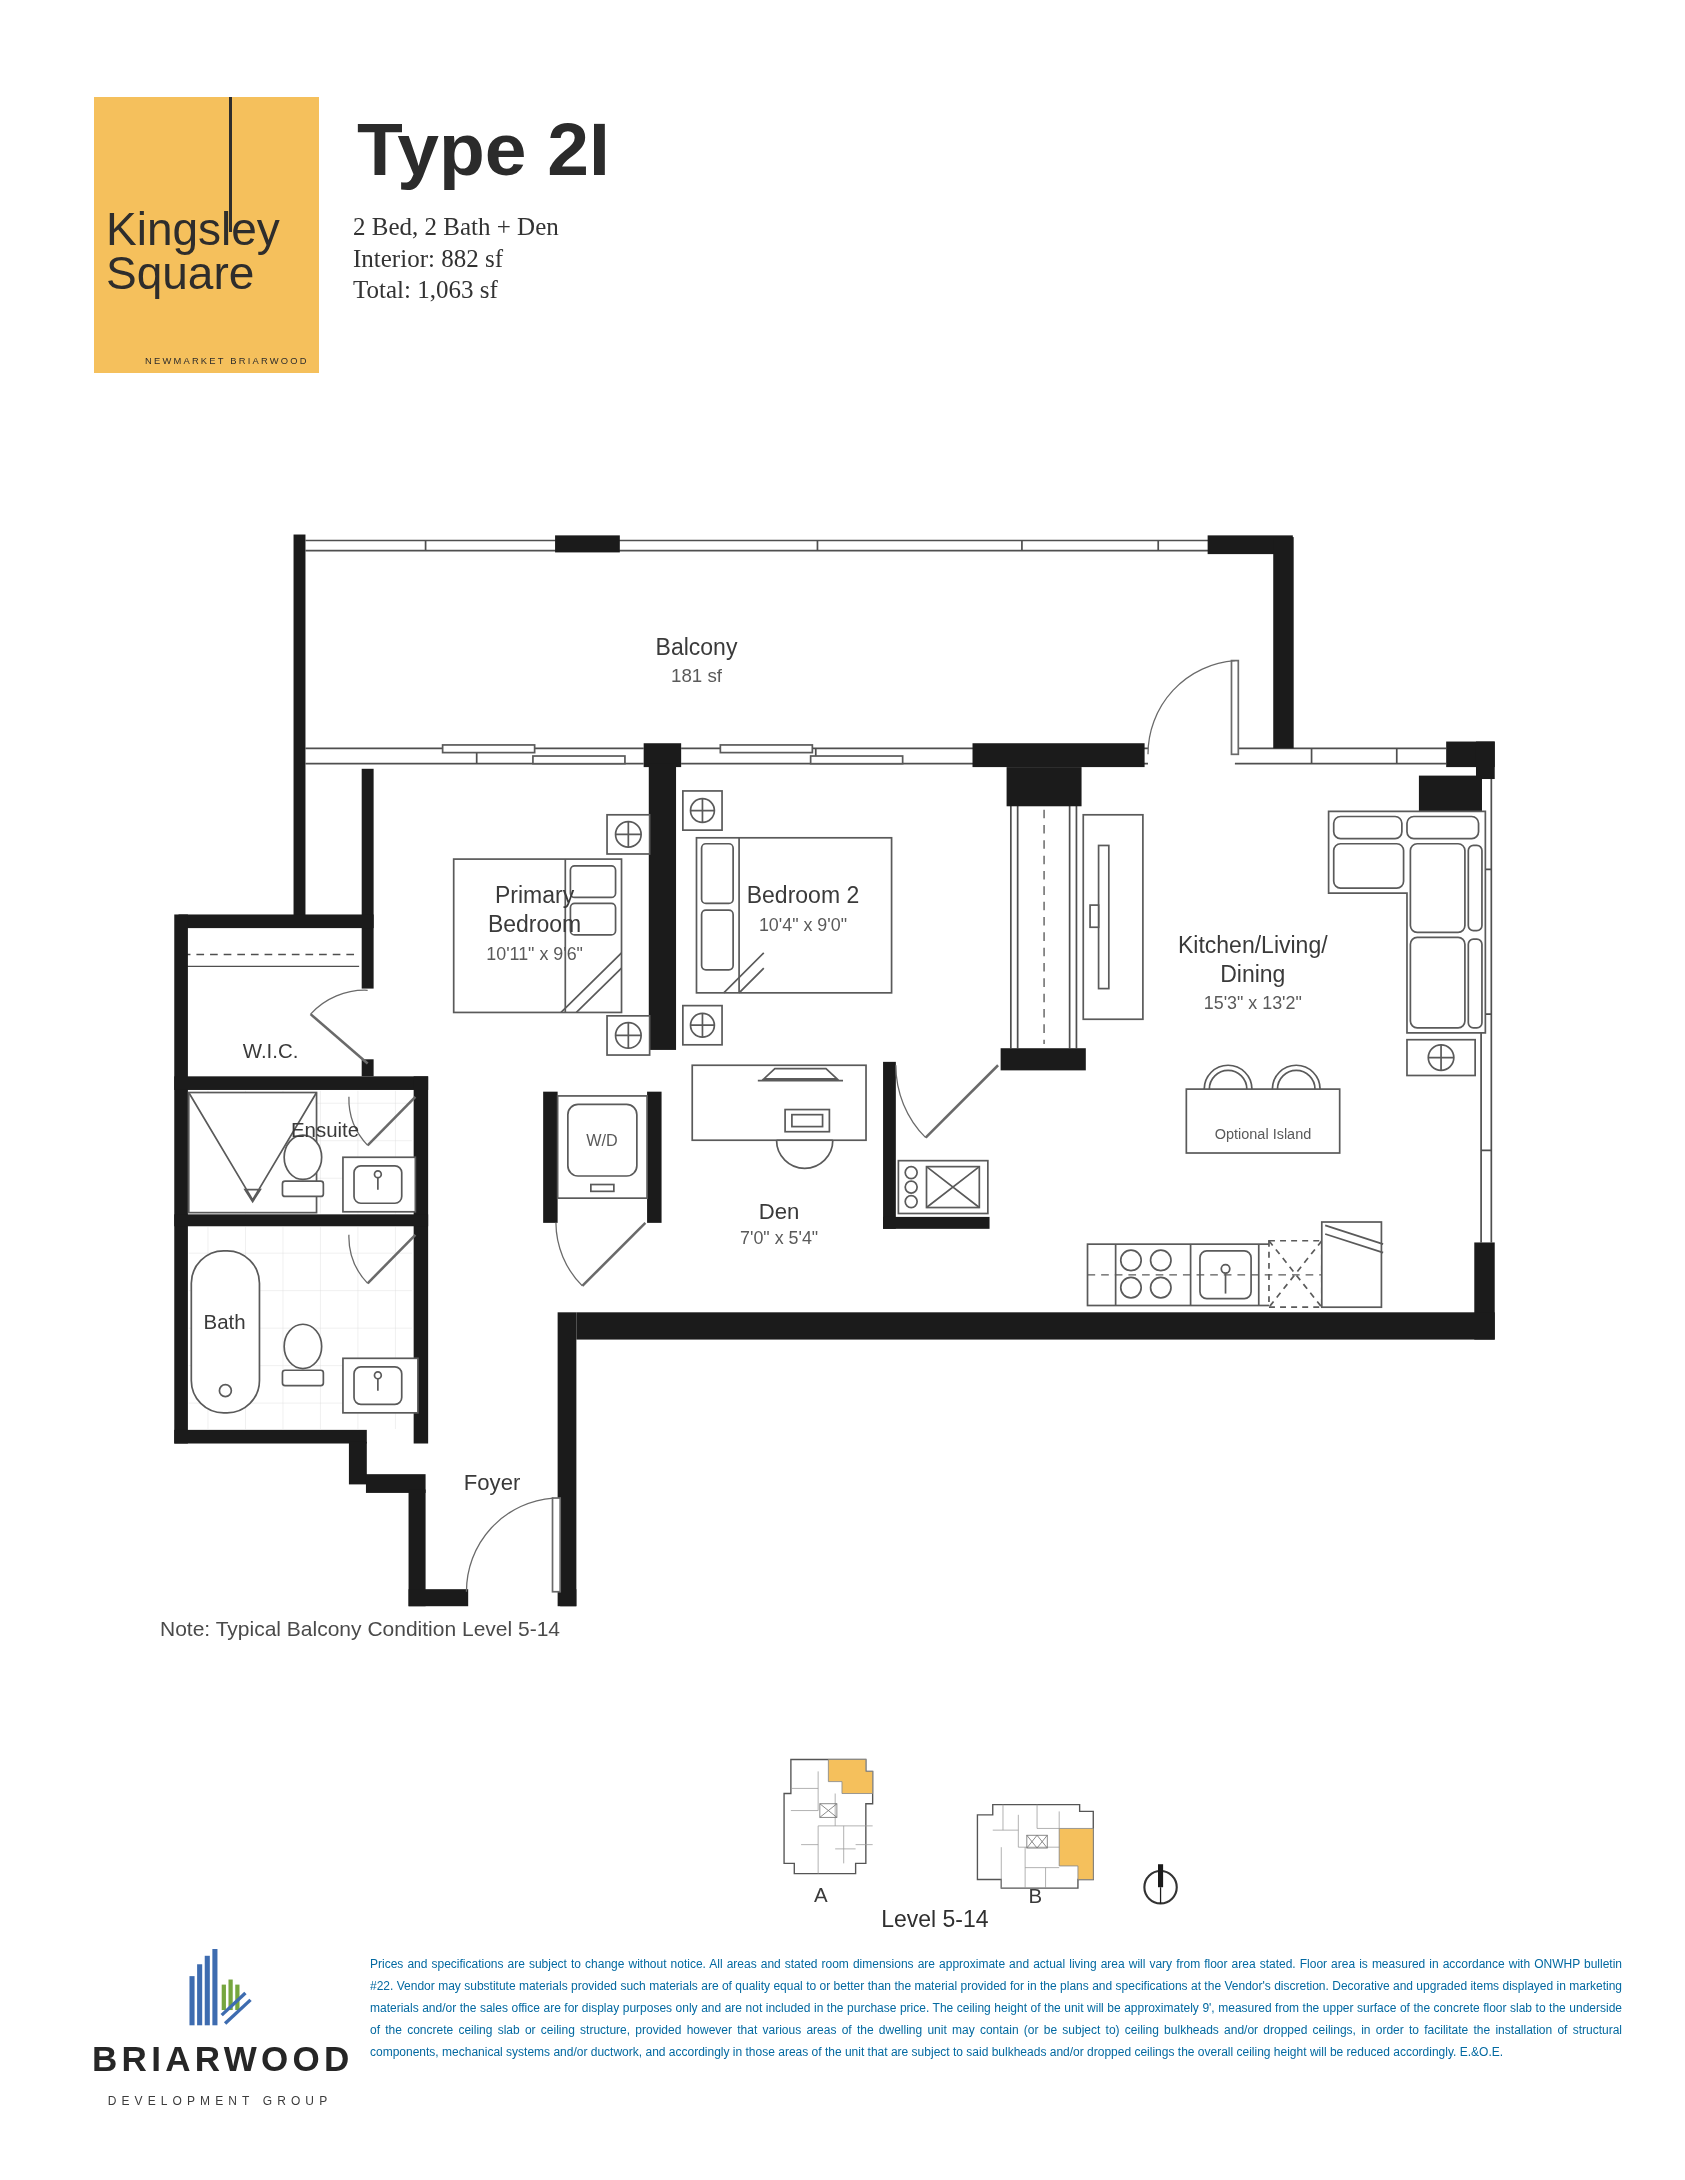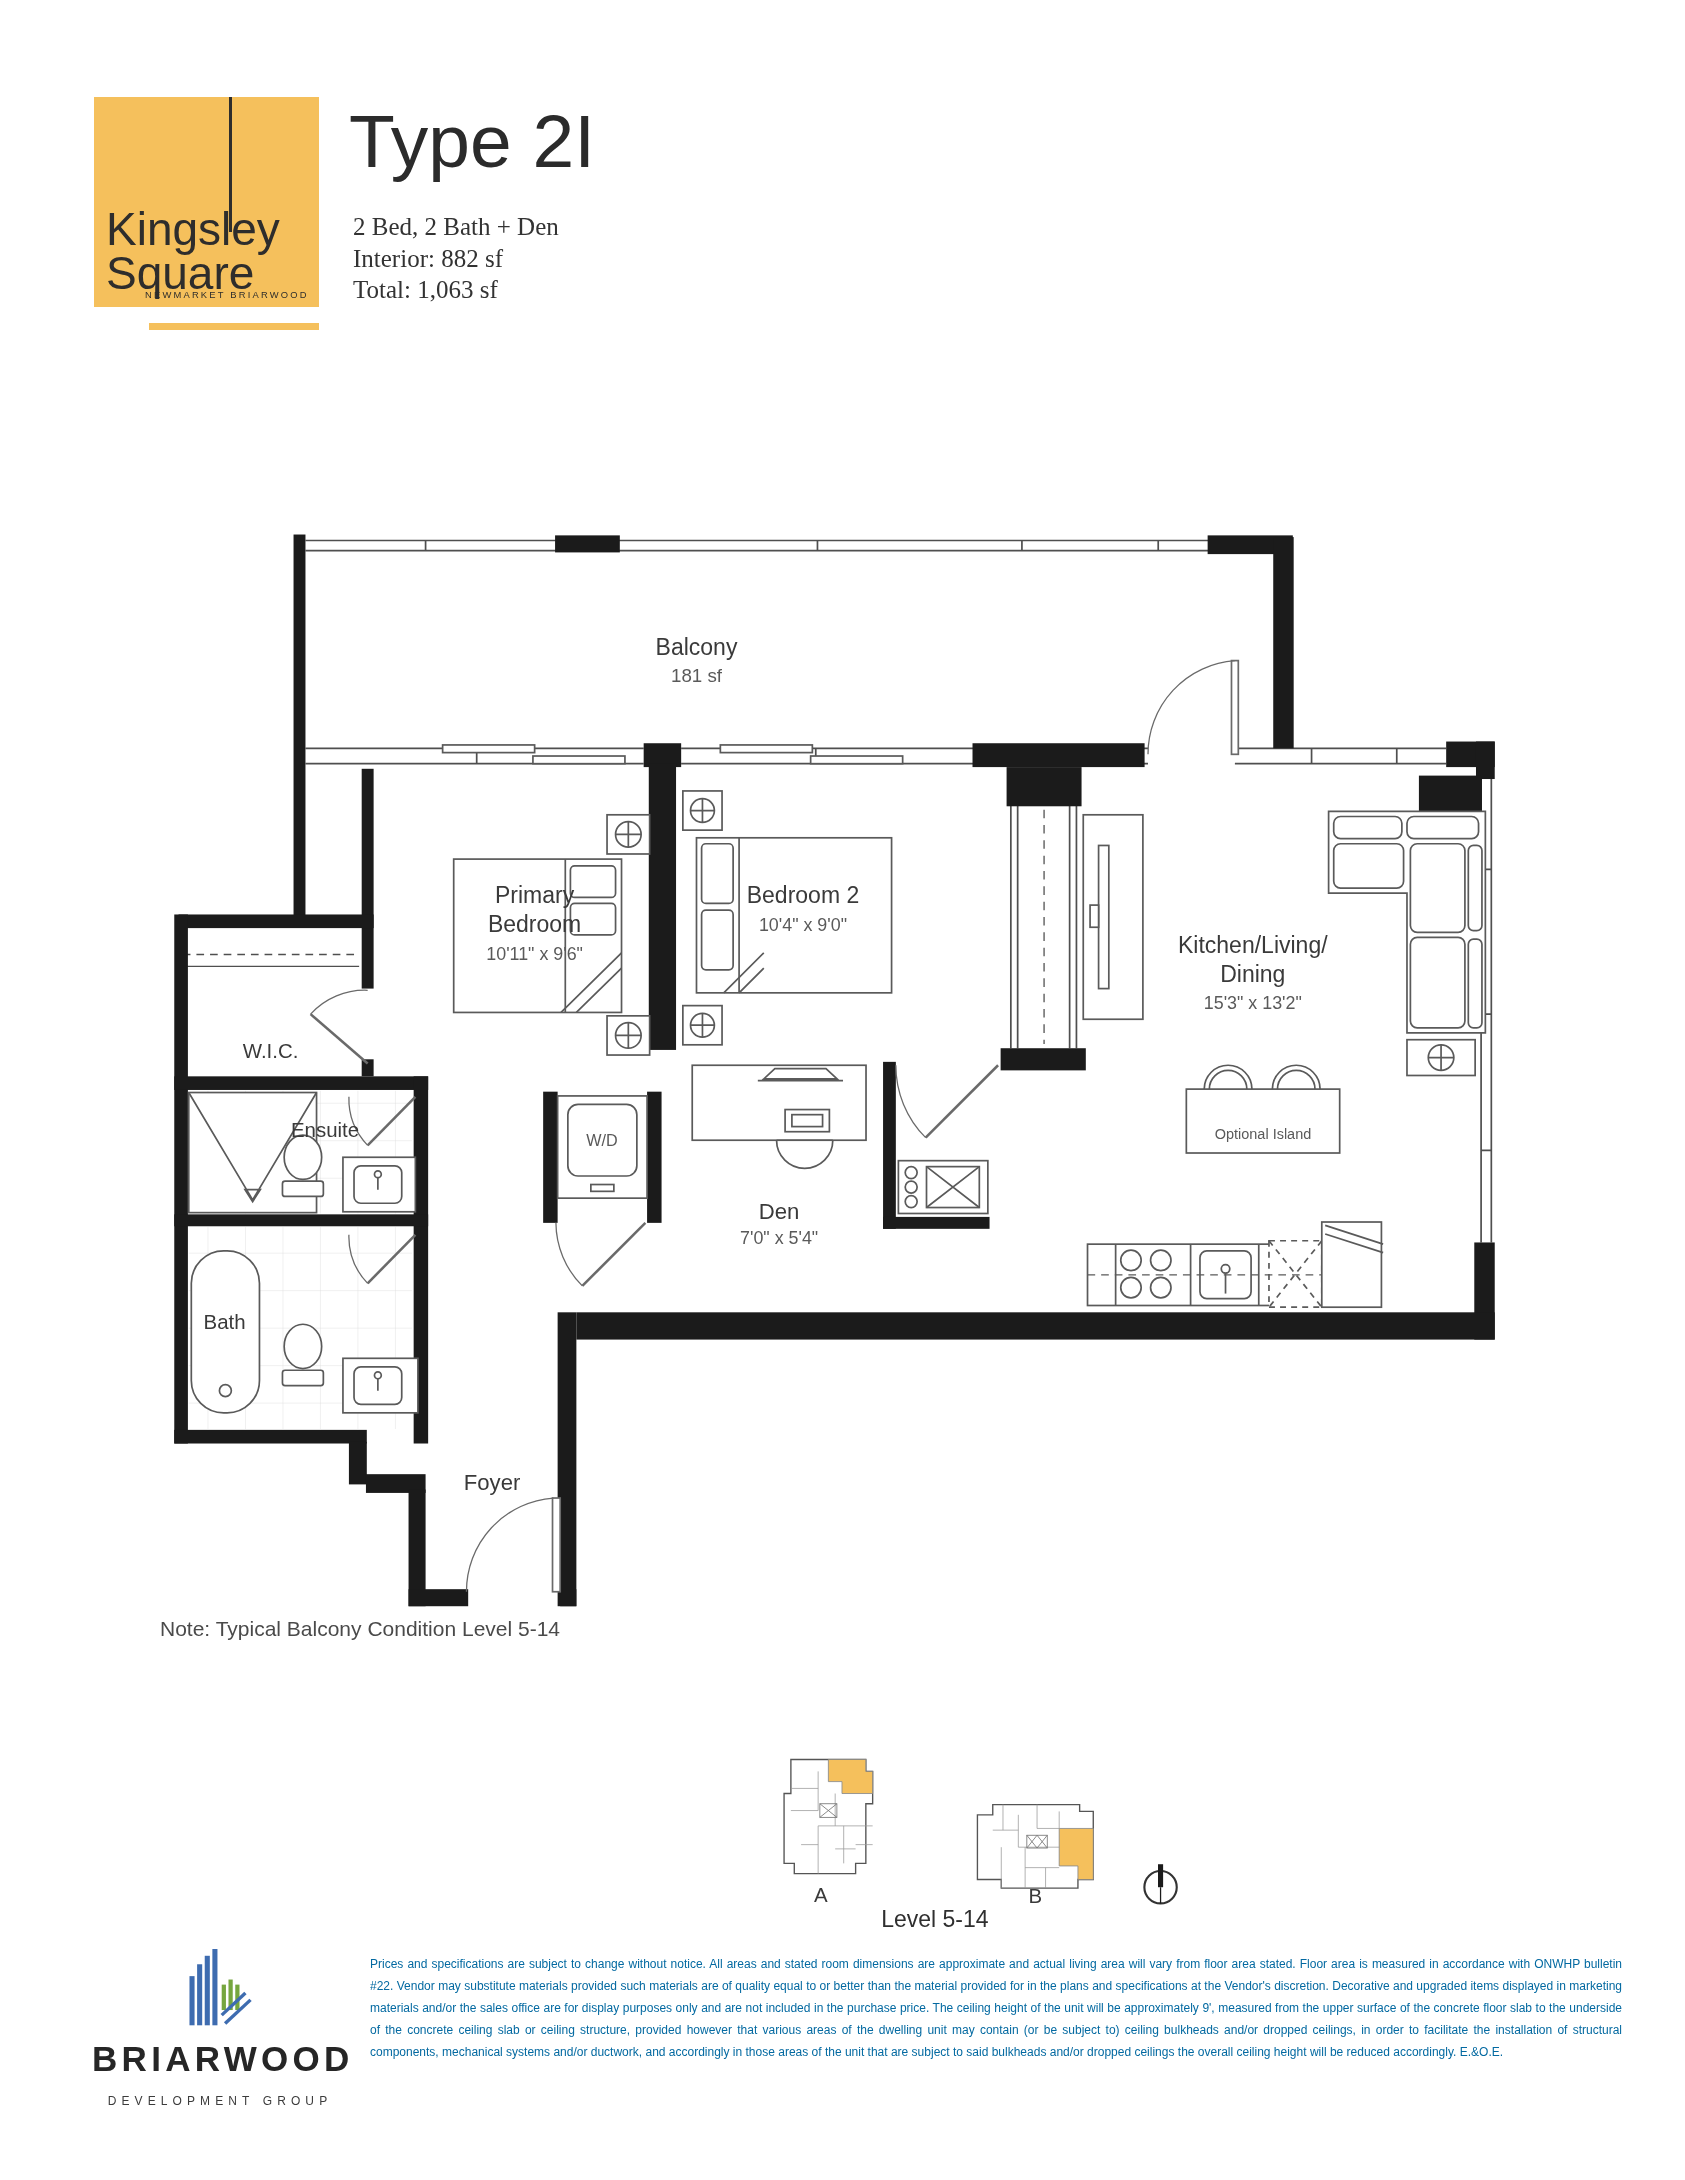--- a/index.html
+++ b/index.html
@@ -2,40 +2,40 @@
 <html style="font-size:13.6px"><head>
 <meta charset="utf-8">
 <style>
   html,body{margin:0;padding:0;}
   body{
     width:1686px;height:2181px;position:relative;background:#ffffff;
     font-family:"Liberation Sans", sans-serif;color:#2b2b2b;overflow:hidden;
   }
   
   .logo-box{
-    position:absolute;left:94px;top:97px;width:225px;height:210px;
+    position:absolute;left:94px;top:97px;width:225px;height:276px;
     background:#F5C05C;
   }
   .logo-line{
     position:absolute;left:229px;top:97px;width:2.6px;height:135px;background:#2e2d2c;
   }
   .logo-word{
     position:absolute;left:12px;font-size:46px;letter-spacing:0;color:#2e2d2c;line-height:1;
   }
   .logo-word.w1{top:109px;}
   .logo-word.w2{top:153px;}
   .logo-tagline{
     position:absolute;right:10.2px;bottom:6.8px;font-size:9.4px;letter-spacing:2.2px;color:#2e2d2c;
   }
   .logo-underline{
     position:absolute;left:149px;top:323px;width:170px;height:6.8px;background:#F5C05C;
   }
   .plan-title{
     position:absolute;left:349px;top:102px;font-size:75px;line-height:1.05;color:#2b2b2b;
-    font-weight:normal;margin:0;
+    font-weight:bold;margin:8px;
   }
   .plan-subtitle{
     position:absolute;left:353px;top:211px;font-size:25px;line-height:31.5px;color:#333333;font-family:Liberation Serif, serif;
   }
   
   .plan-svg{position:absolute;left:170px;top:503px;}
   .plan-note{
     position:absolute;left:160px;top:1617px;font-size:21px;color:#4a4a4a;
   }
   svg text{font-family:"Liberation Sans", sans-serif;}

